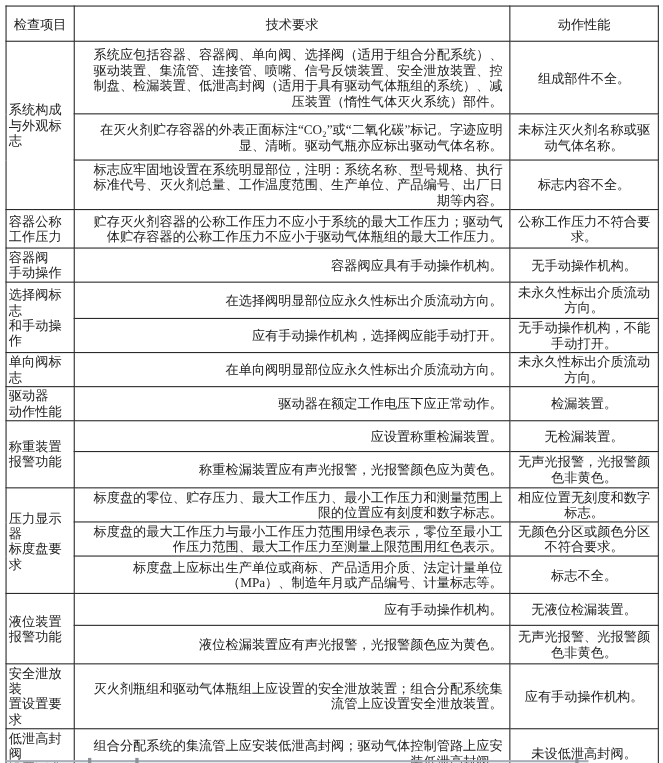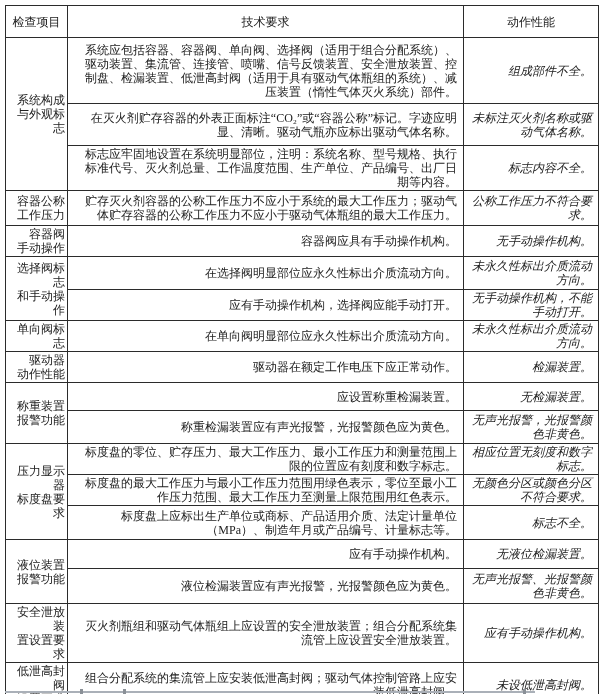--- a/index.html
+++ b/index.html
@@ -16,23 +16,23 @@
     font-size: 12px; line-height: 14px;
   }
   .insp th, .insp td {
     border: 1px solid #2b2b2b;
     padding: 1px 6px;
     vertical-align: middle;
     font-weight: normal;
     overflow: hidden;
   }
   .insp th { text-align: center; }
-  td.c1 { text-align: right; white-space: pre-line; padding: 1px 2px; }
+  td.c1 { text-align: left; white-space: pre-line; padding: 1px 2px; }
   td.c2 { text-align: right; }
-  td.c3 { text-align: right; font-style: italic; }
+  td.c3 { text-align: center; }
   tr.rh32 { height: 32px; } tr.rh66 { height: 66px; } tr.rh42 { height: 42px; }
   tr.rh35 { height: 35px; } tr.rh30 { height: 30px; } tr.rh33 { height: 33px; }
   tr.rh27 { height: 27px; } tr.rh31 { height: 31px; } tr.rh29 { height: 29px; }
   tr.rh28 { height: 28px; } tr.rh34 { height: 34px; }
   tr.rh38 { height: 38px; }
   .frag-line { position: absolute; height: 2px; background: #aab0b8; }
   .frag-tick { position: absolute; width: 3px; height: 5px; background: #8a9097; }
 </style>
 </head>
 <body>
@@ -51,21 +51,21 @@
         <th>动作性能</th>
       </tr>
 
       <tr class="rh66">
         <td class="c1" rowspan="3">系统构成
 与外观标志</td>
         <td class="c2">系统应包括容器、容器阀、单向阀、选择阀（适用于组合分配系统）、驱动装置、集流管、连接管、喷嘴、信号反馈装置、安全泄放装置、控制盘、检漏装置、低泄高封阀（适用于具有驱动气体瓶组的系统）、减压装置（惰性气体灭火系统）部件。</td>
         <td class="c3">组成部件不全。</td>
       </tr>
       <tr class="rh42">
-        <td class="c2">在灭火剂贮存容器的外表正面标注“CO₂”或“容器公称”标记。字迹应明显、清晰。驱动气瓶亦应标出驱动气体名称。</td>
+        <td class="c2">在灭火剂贮存容器的外表正面标注“CO₂”或“二氧化碳”标记。字迹应明显、清晰。驱动气瓶亦应标出驱动气体名称。</td>
         <td class="c3">未标注灭火剂名称或驱动气体名称。</td>
       </tr>
       <tr class="rh42">
         <td class="c2">标志应牢固地设置在系统明显部位，注明：系统名称、型号规格、执行标准代号、灭火剂总量、工作温度范围、生产单位、产品编号、出厂日期等内容。</td>
         <td class="c3">标志内容不全。</td>
       </tr>
 
       <tr class="rh35">
         <td class="c1">容器公称
 工作压力</td>

